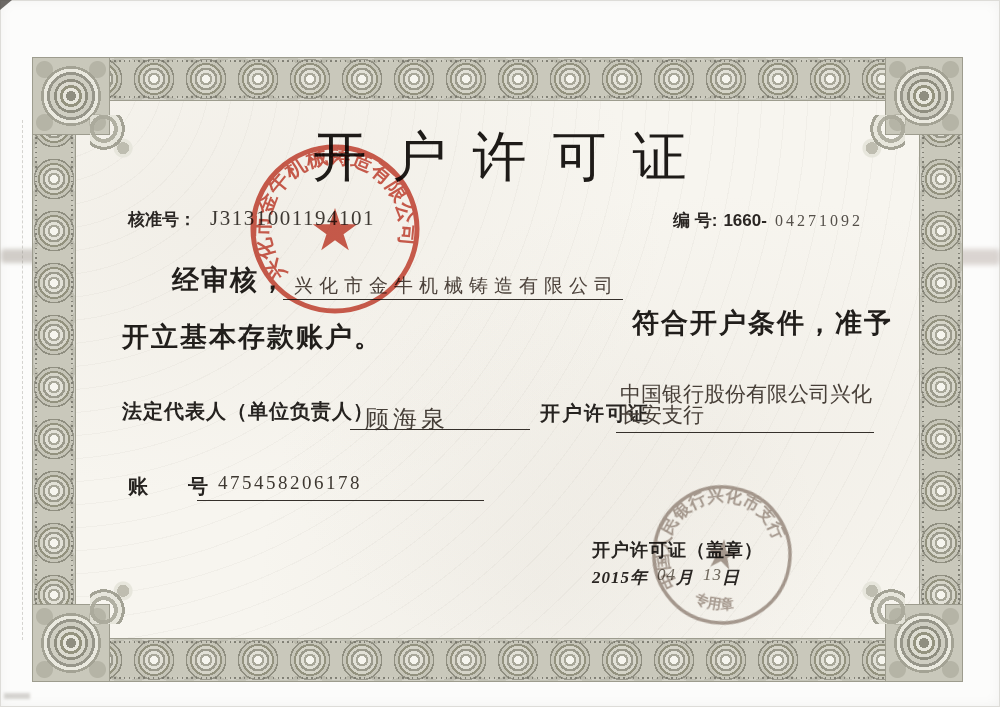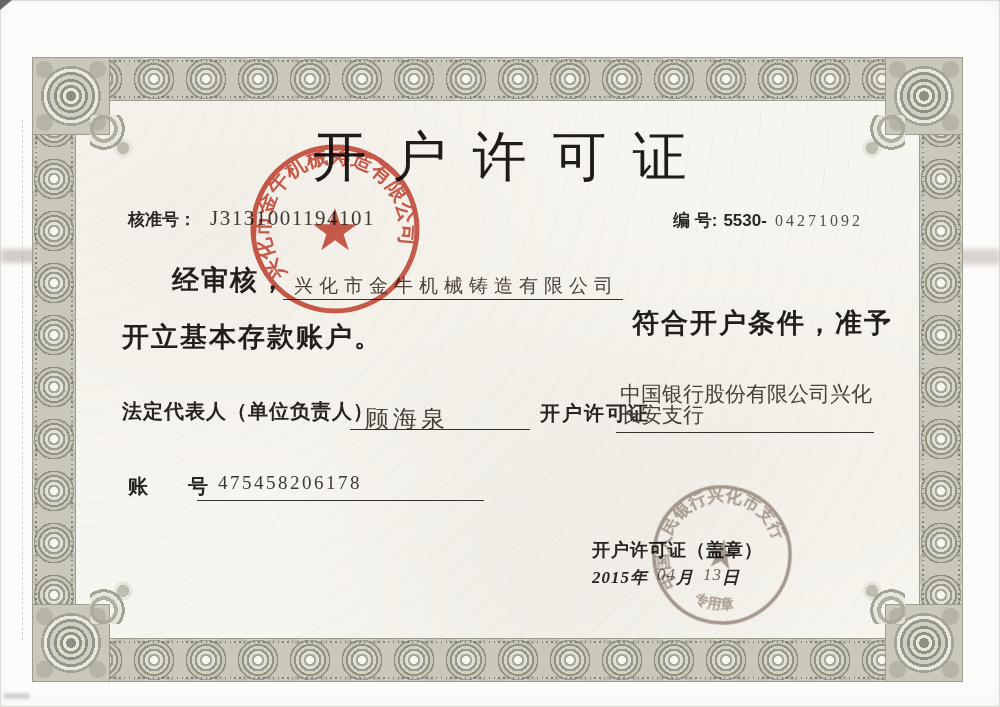--- a/index.html
+++ b/index.html
@@ -138,21 +138,21 @@
     <div class="corner c-br"></div>
 
     <div class="content">
       <h1 class="title">开户许可证</h1>
 
       <div class="approval">
         <span class="lbl">核准号：</span><span class="val serif">J3131001194101</span>
       </div>
 
       <div class="serial">
-        <span class="lbl">编 号:</span><span class="lbl prefix">5530-</span><span class="stamped serif">04271092</span>
+        <span class="lbl">编 号:</span><span class="lbl prefix">1660-</span><span class="stamped serif">04271092</span>
       </div>
 
       <div class="big review-prefix">经审核，</div>
       <div class="serif company-name">兴化市金牛机械铸造有限公司</div>
       <div class="uline u-company"></div>
       <div class="big review-suffix">符合开户条件，准予</div>
       <div class="big body-line2">开立基本存款账户。</div>
 
       <div class="rep-label">法定代表人（单位负责人）</div>
       <div class="serif rep-name">顾海泉</div>

